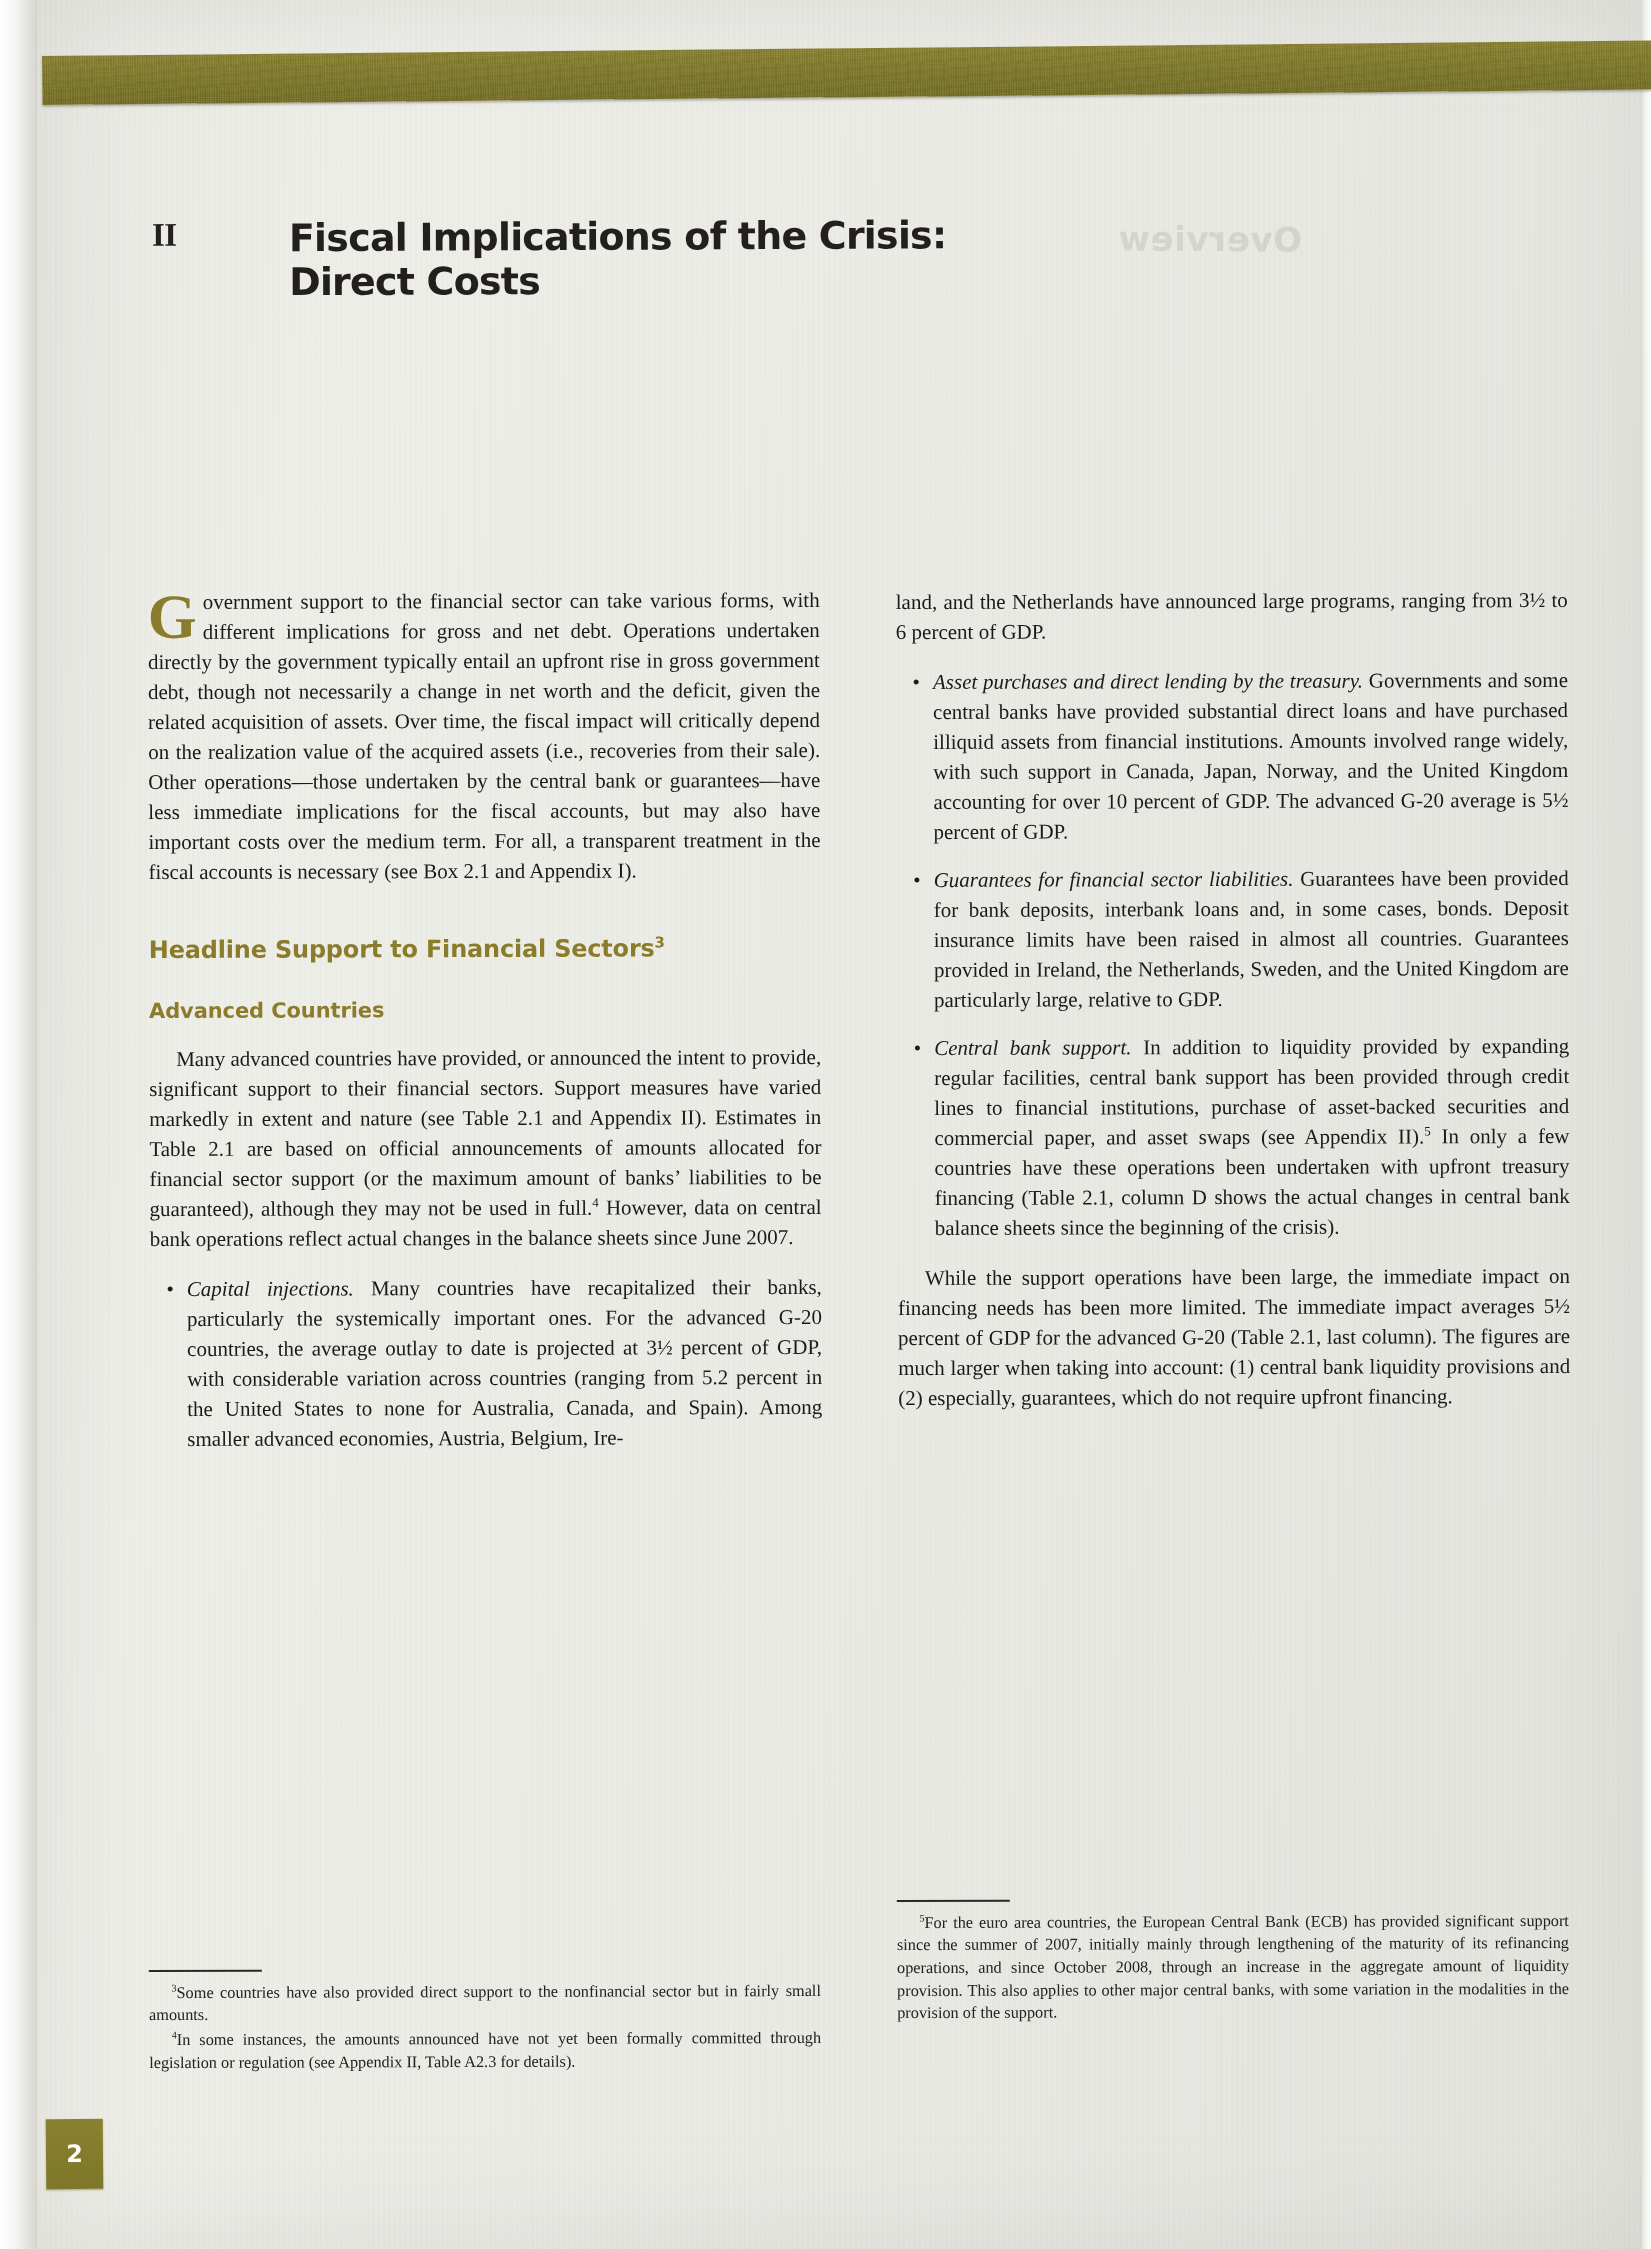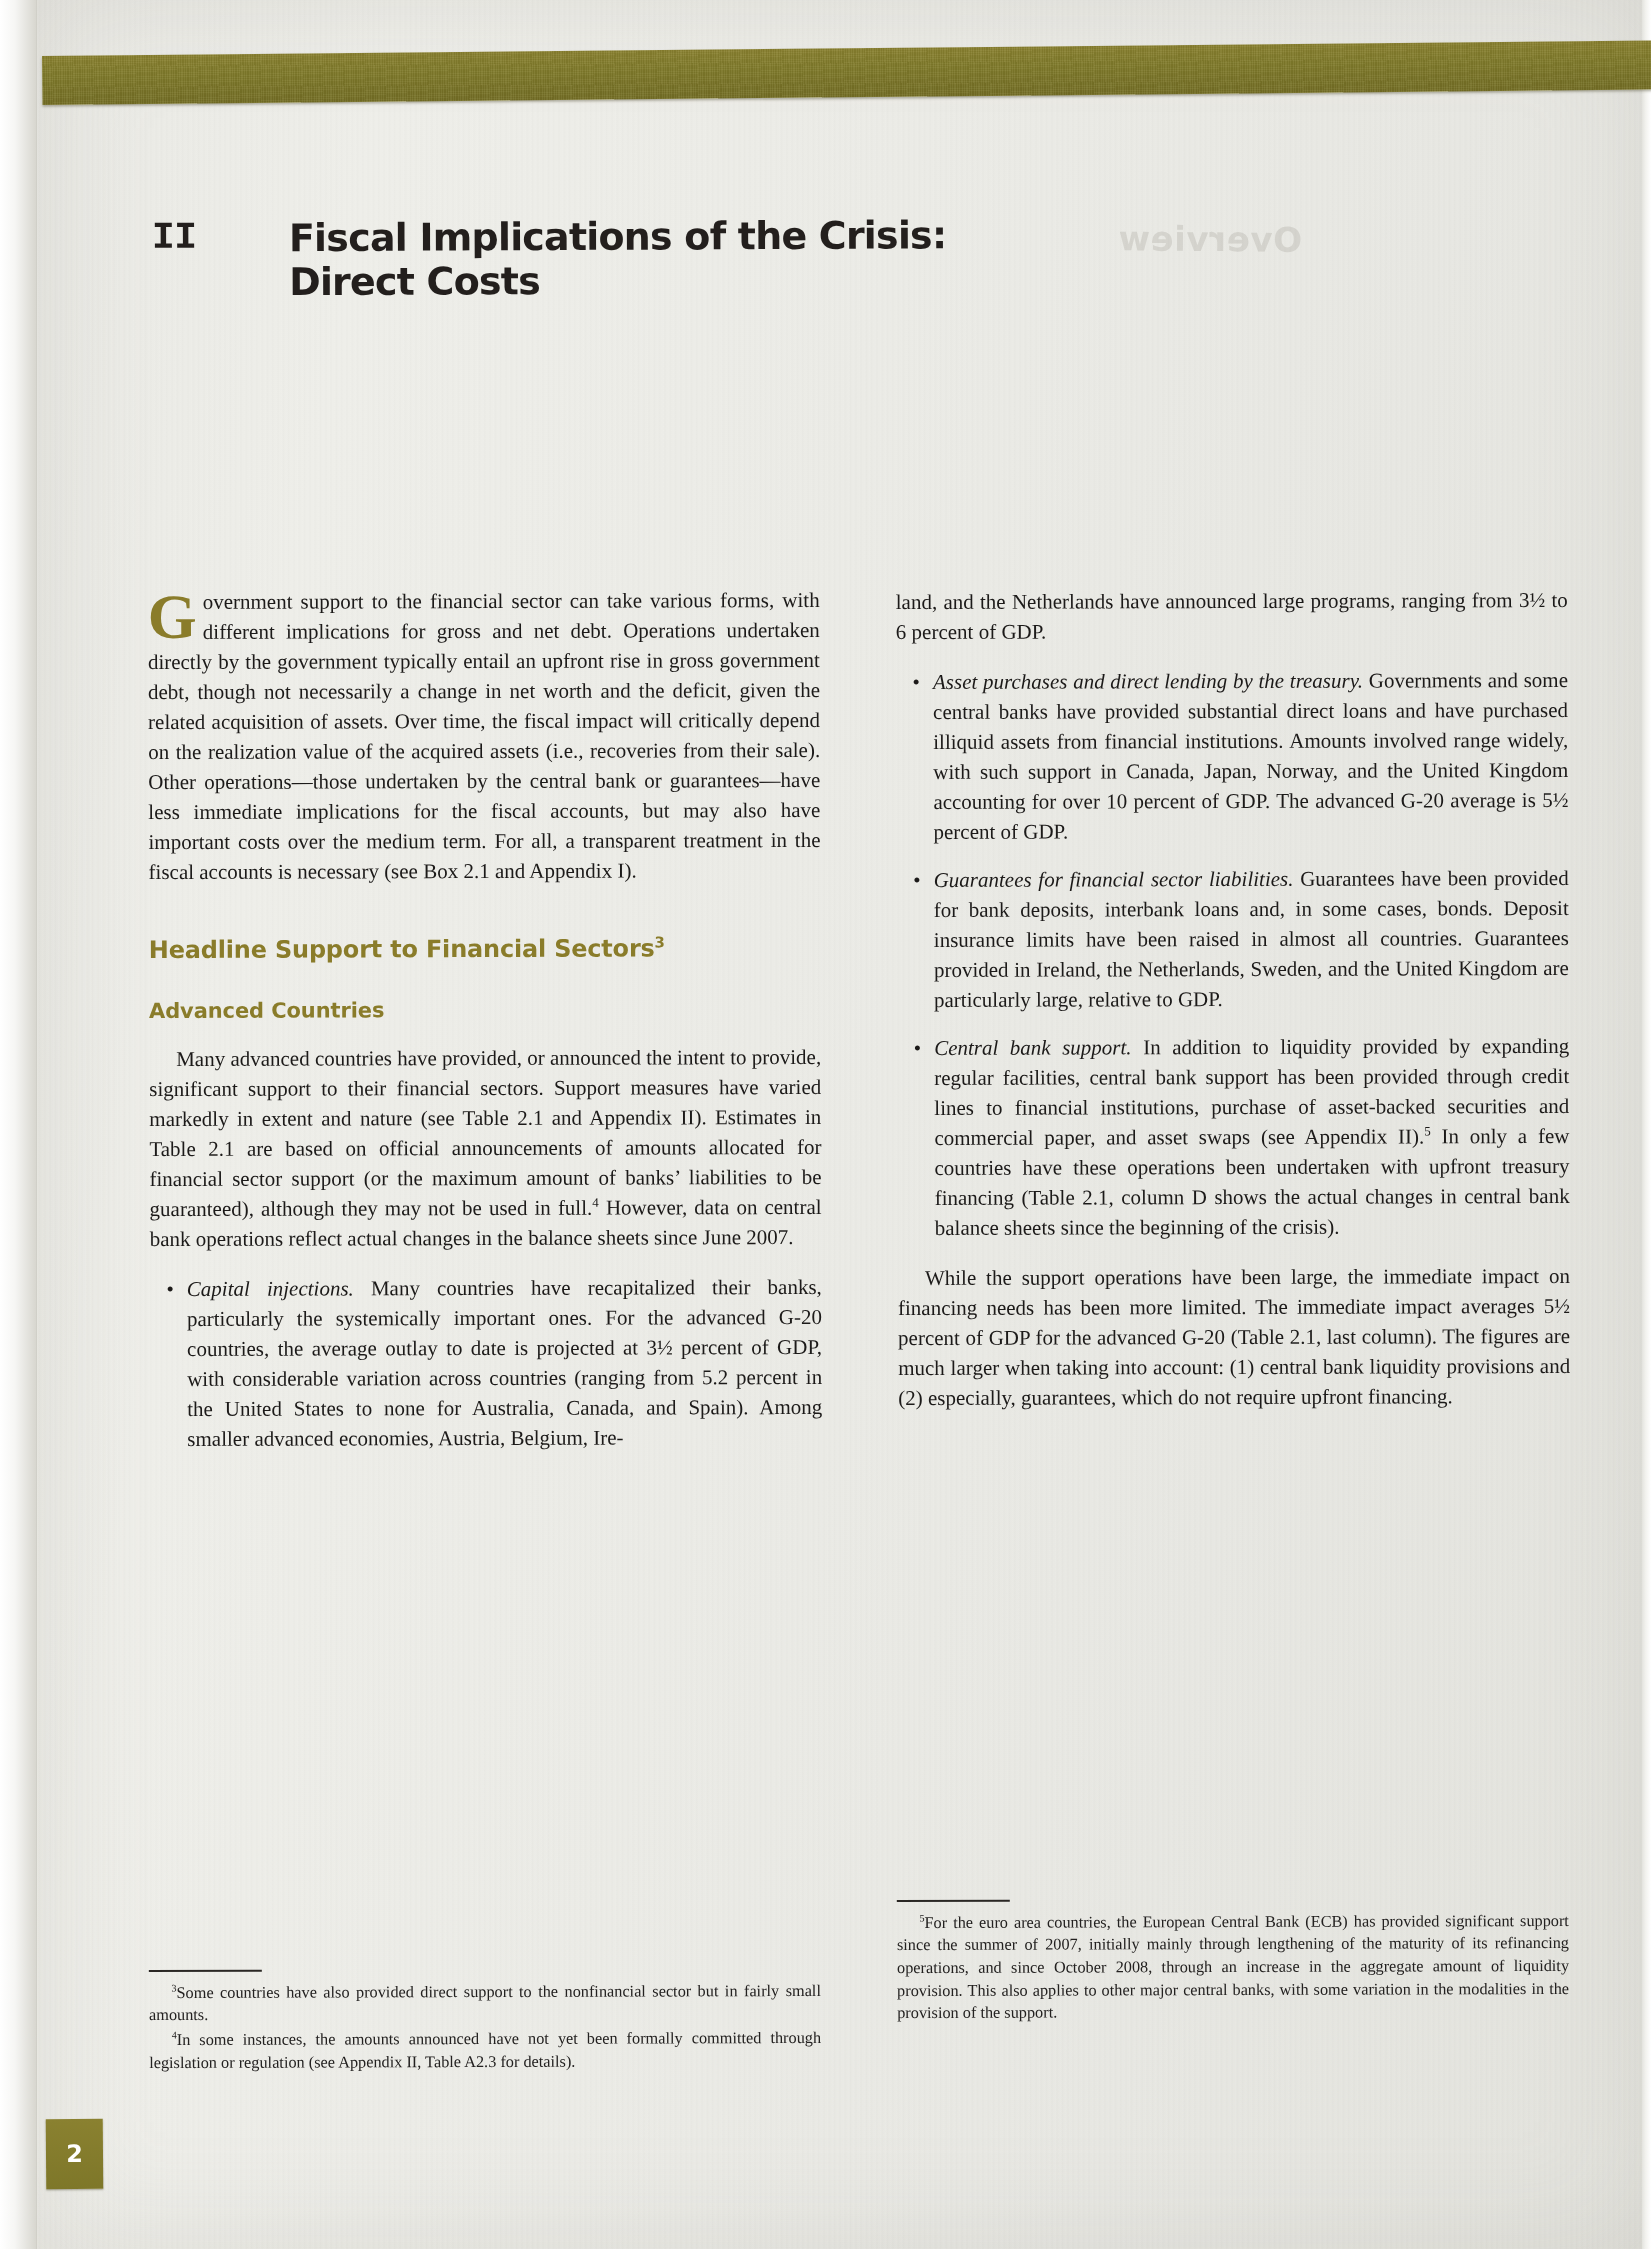--- a/index.html
+++ b/index.html
@@ -80,23 +80,23 @@
   
   .chapter {
     position: absolute;
     left: 152px;
     top: 214px;
     width: 1248px;
     transform: rotate(-0.25deg);
   }
   .chapter-row { display: flex; align-items: flex-start; }
   .chapter-num {
-    font-family: Liberation Mono, monospace;
-    font-weight: 700;
-    font-size: 38px;
+    font-family: Liberation Serif, serif;
+    font-weight: 700;
+    font-size: 33px;
     letter-spacing: -0.6px;
     color: #231f1d;
     width: 137px;
     line-height: 1.12;
   }
   .chapter-title {
     font-family: "DejaVu Sans", sans-serif;
     font-weight: 700;
     font-size: 38px;
     line-height: 1.16;

